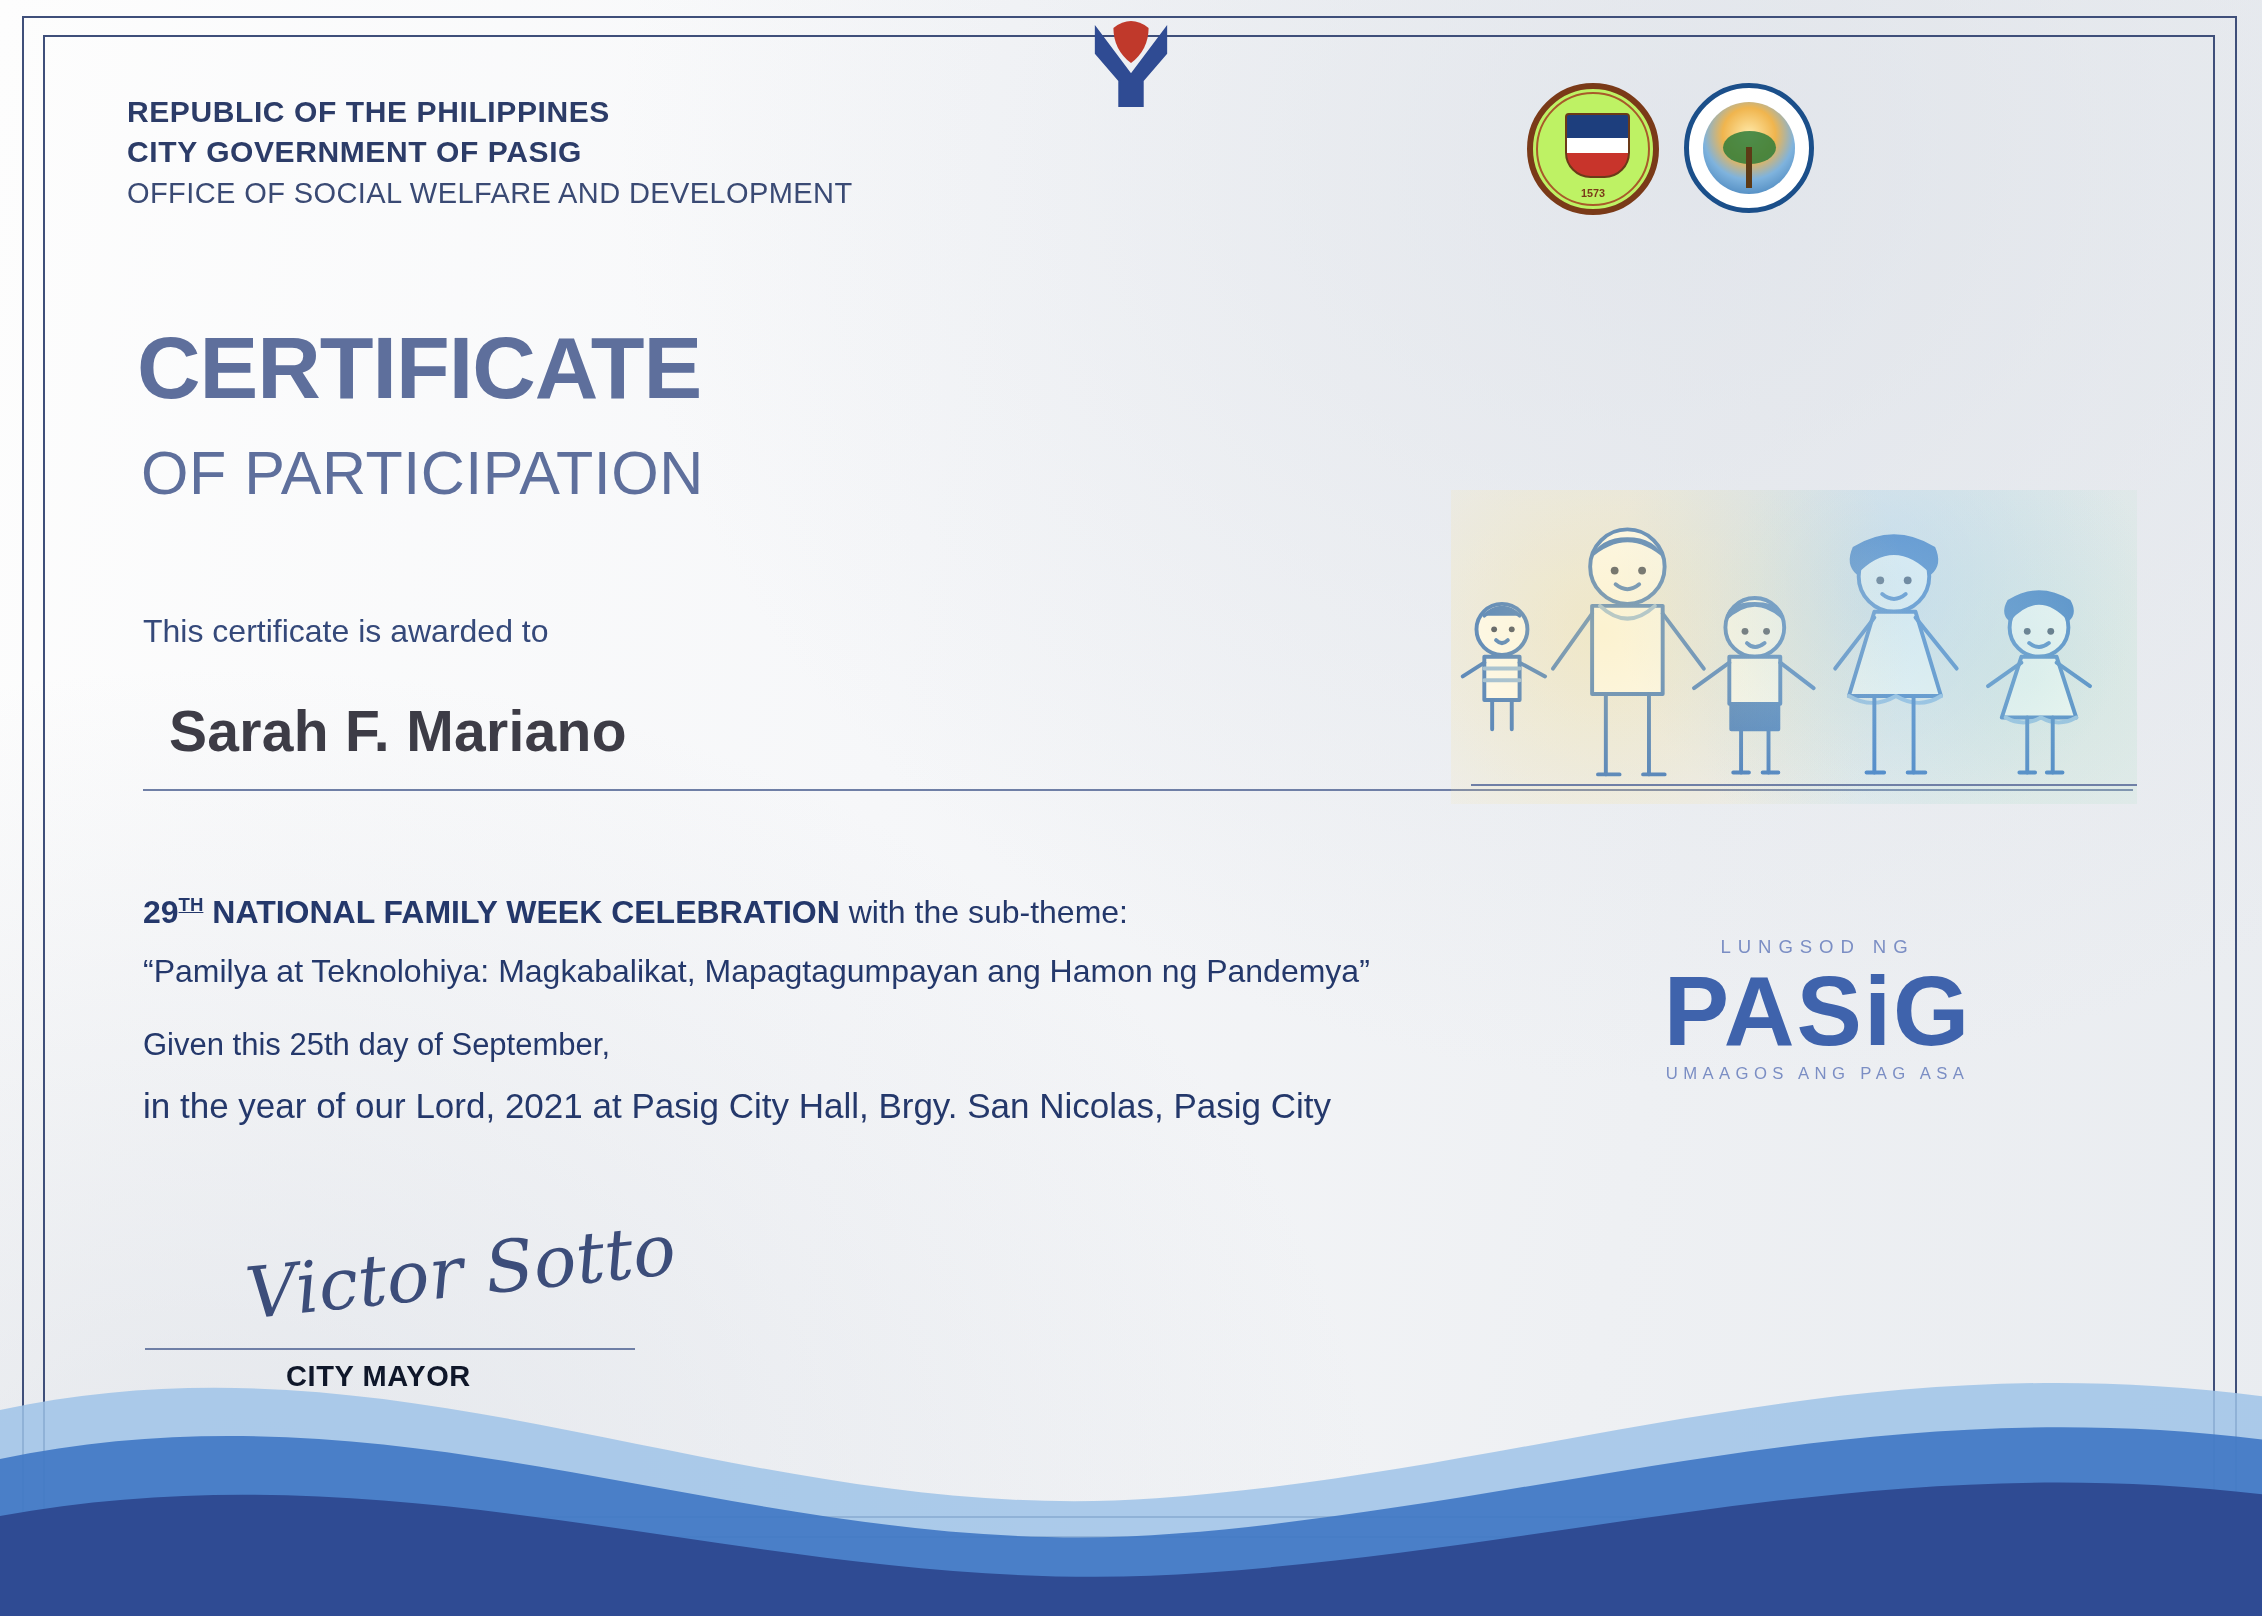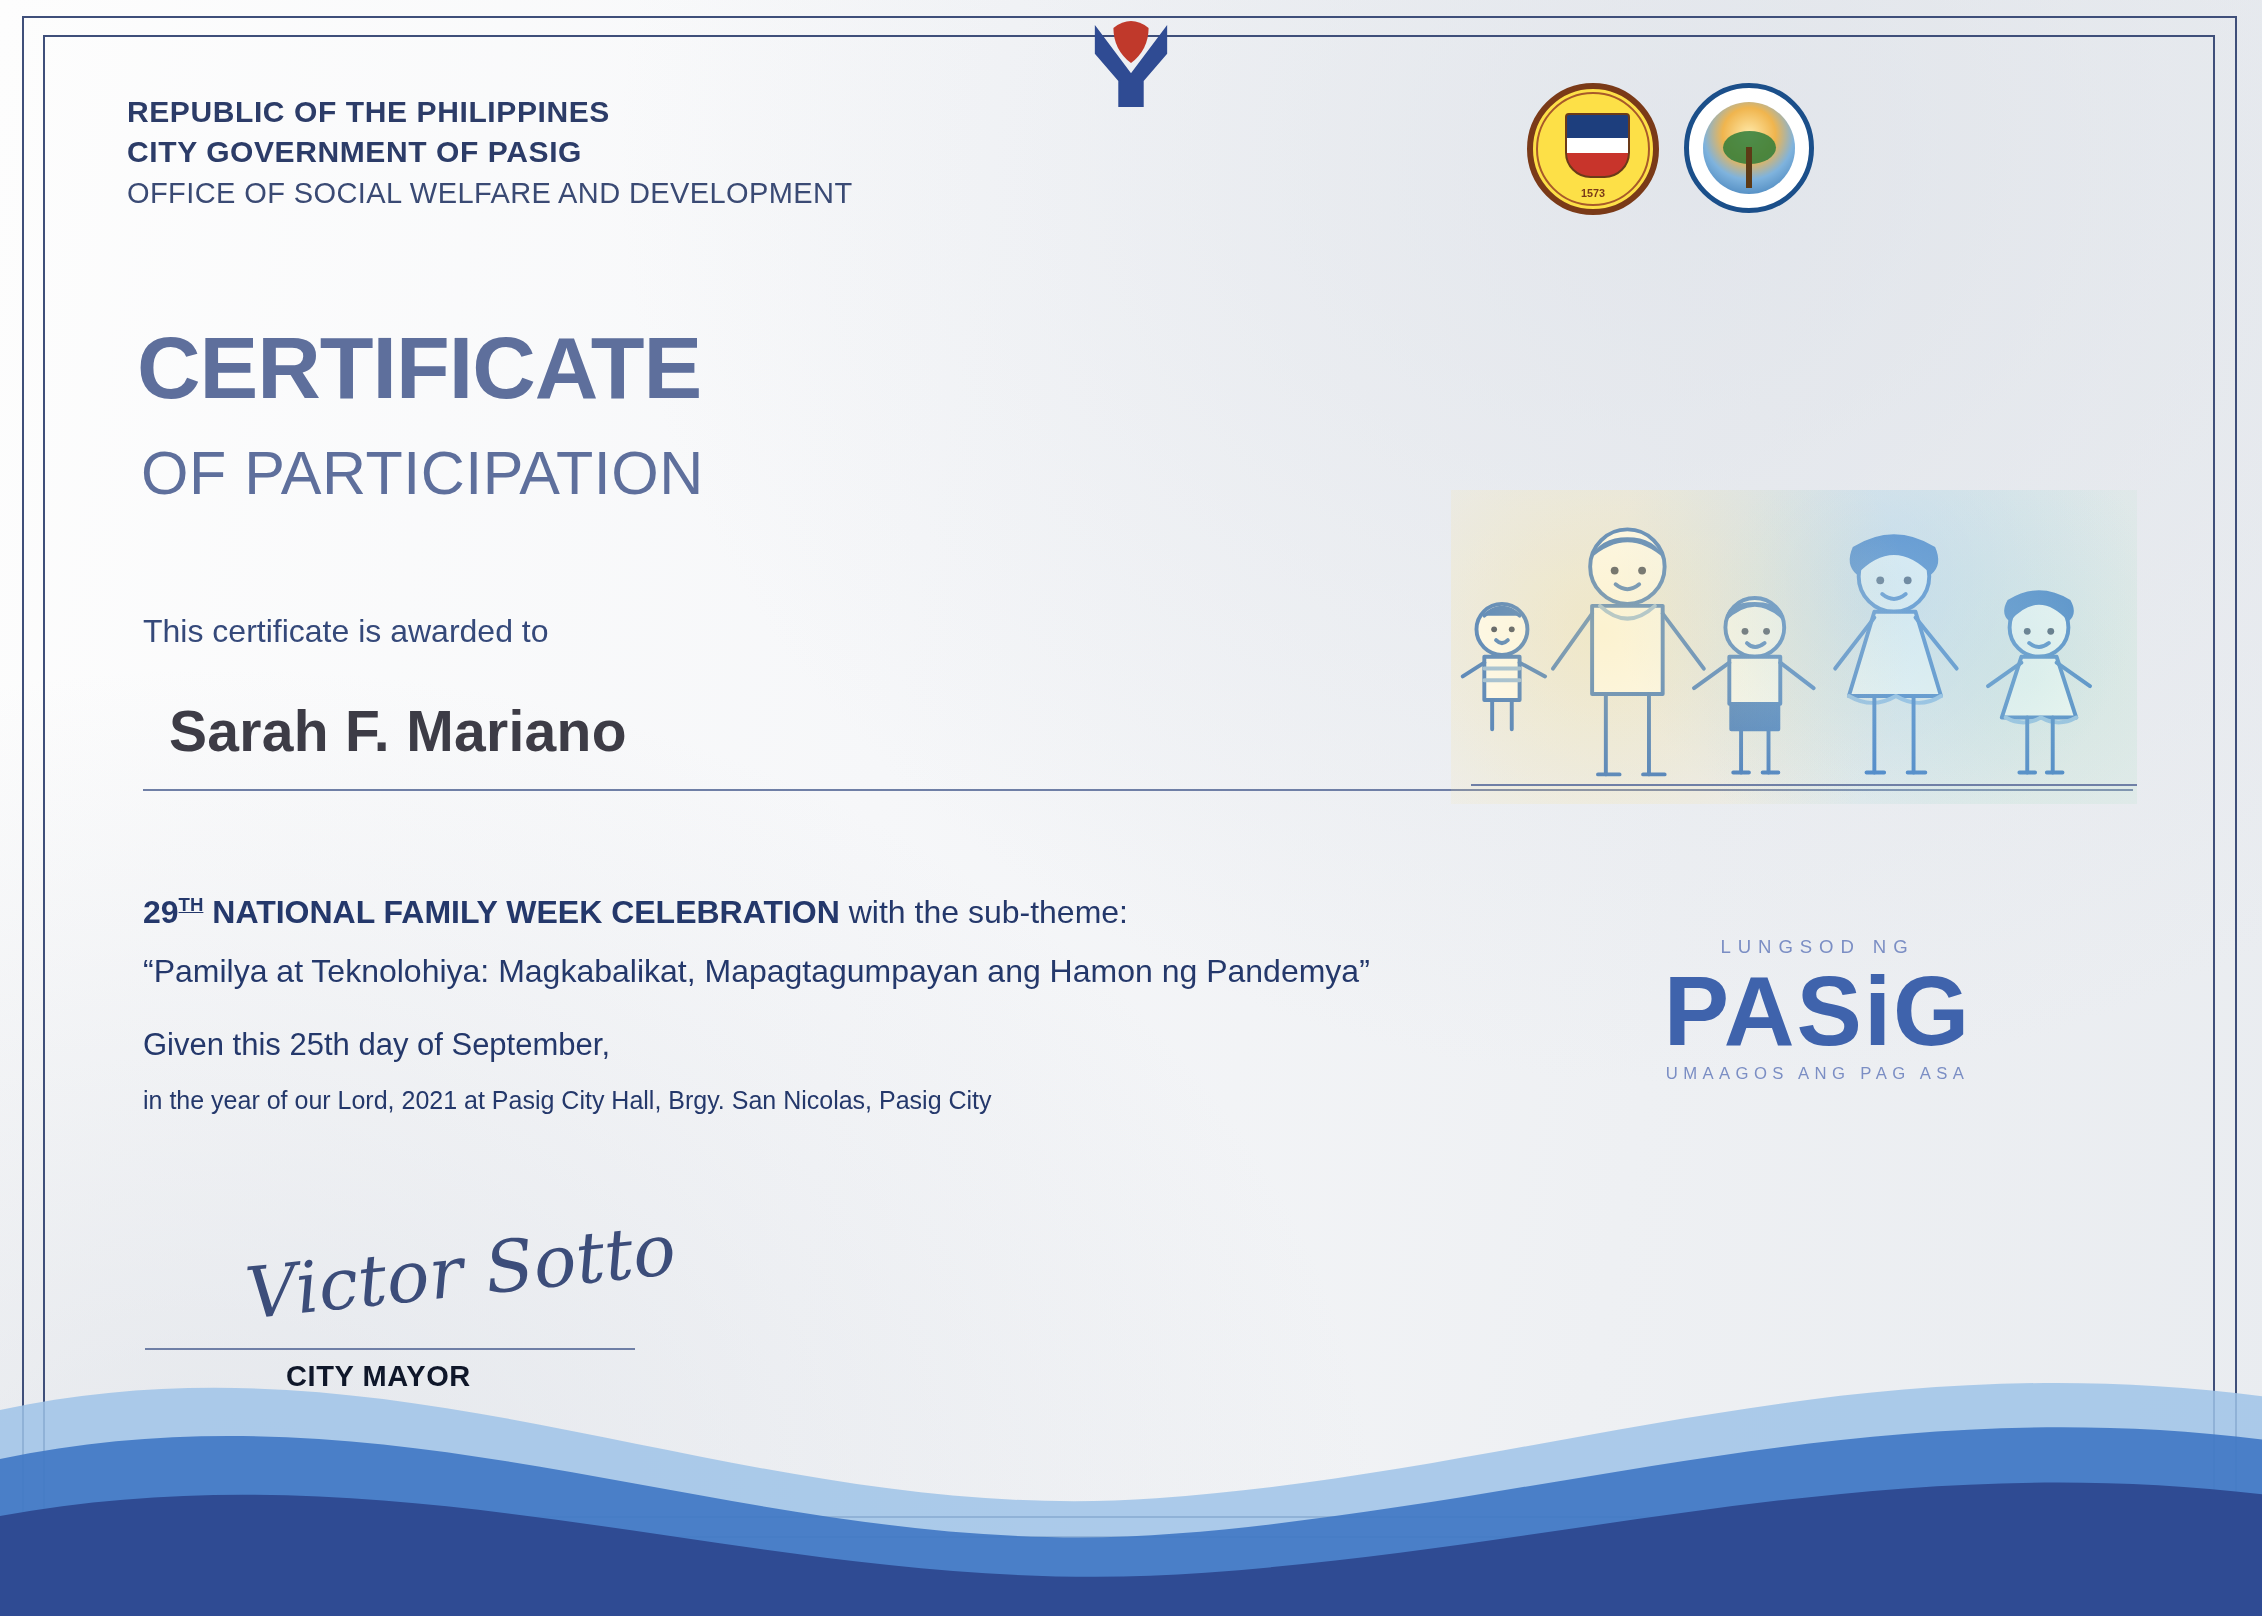--- a/index.html
+++ b/index.html
@@ -61,21 +61,21 @@
   }
 
   
   .seal {
     position: absolute;
     border-radius: 50%;
   }
   #seal-pasig {
     left: 1527px; top: 83px;
     width: 132px; height: 132px;
-    background: #fde047;
+    background: #bef264;
     border: 6.9px solid #7a3a18;
     box-sizing: border-box;
   }
   #seal-pasig .ring-text {
     position: absolute;
     inset: 2.9px;
     border-radius: 50%;
     border: 2px solid #a85a2a;
   }
   #seal-pasig .shield {
@@ -214,21 +214,21 @@
     position: absolute;
     left: 143px;
     top: 1027px;
     font-size: 31px;
     color: #24386b;
   }
   .line-d {
     position: absolute;
     left: 143px;
     top: 1086px;
-    font-size: 25px;
+    font-size: 35px;
     color: #24386b;
   }
 
   
   .family-art {
     position: absolute;
     left: 1451px;
     top: 490px;
     width: 686px;
     height: 314px;

